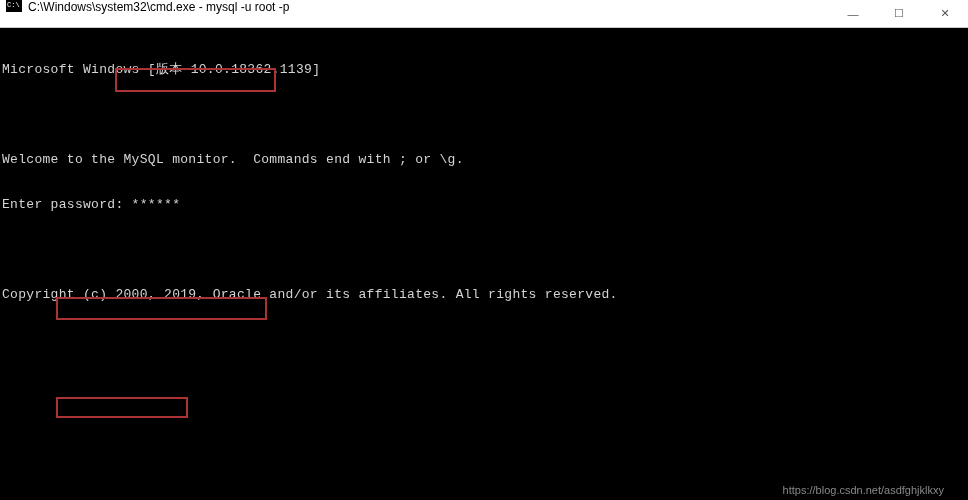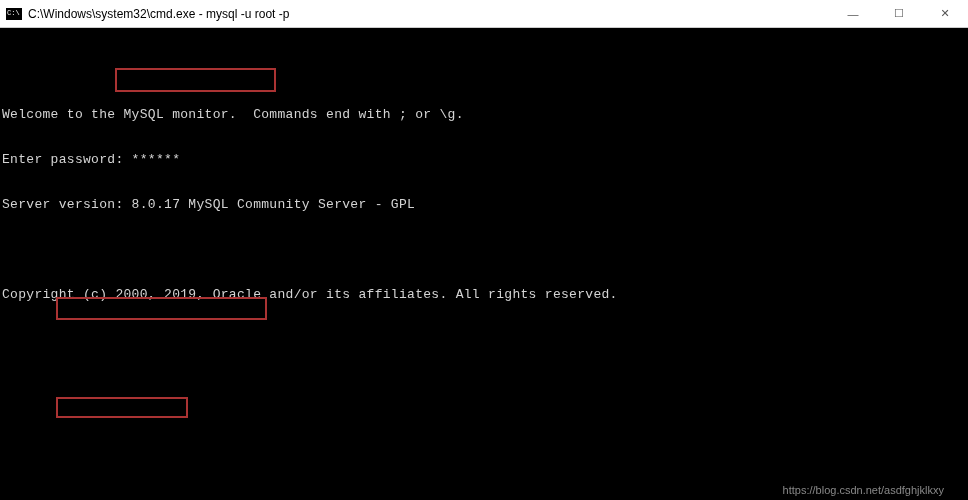--- a/index.html
+++ b/index.html
@@ -9,21 +9,21 @@
       background: #000;
       font-family: 'Consolas', 'Courier New', monospace;
       font-size: 13px;
       overflow: hidden;
       position: relative;
     }
     .titlebar {
       height: 28px;
       background: #fff;
       display: flex;
-      align-items: center;
+      align-items: flex-start;
       border-bottom: 1px solid #ccc;
     }
     .titlebar-icon {
       width: 16px;
       height: 12px;
       background: #000;
       margin: 0 6px;
       position: relative;
     }
     .titlebar-icon::after {
@@ -89,24 +89,24 @@
   <div class="titlebar-icon"></div>
   <div class="titlebar-text">C:\Windows\system32\cmd.exe - mysql  -u root -p</div>
   <div class="win-controls">
     <div class="win-btn">—</div>
     <div class="win-btn">☐</div>
     <div class="win-btn">✕</div>
   </div>
 </div>
 
 <div class="terminal">
+  <div class="terminal-line">Microsoft Windows [版本 10.0.18362.1139]</div>
   <div class="terminal-line"></div>
   <div class="terminal-line">Welcome to the MySQL monitor.  Commands end with ; or \g.</div>
   <div class="terminal-line">Enter password: ******</div>
-  <div class="terminal-line">Server version: 8.0.17 MySQL Community Server - GPL</div>
   <div class="terminal-line"></div>
   <div class="terminal-line">Copyright (c) 2000, 2019, Oracle and/or its affiliates. All rights reserved.</div>
   
   
   
   
   
   
   
   

